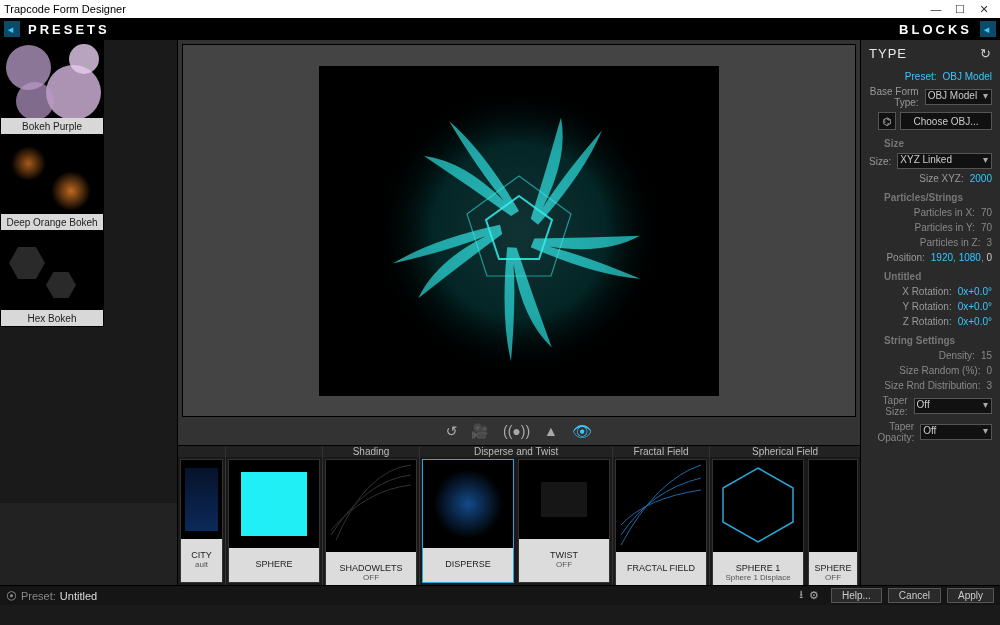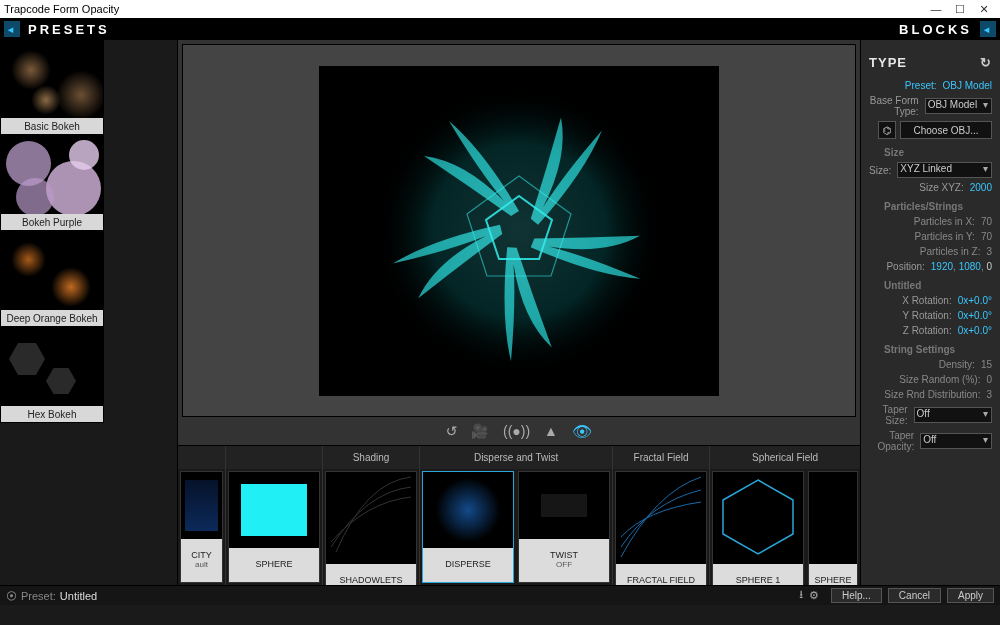--- a/index.html
+++ b/index.html
@@ -29,86 +29,76 @@
   
   .center { flex: 1; background: #333; display: flex; flex-direction: column; }
   .canvas-wrap { flex: 1; background: #444; display: flex; align-items: center; justify-content: center; border: 1px solid #000; margin:4px 4px 0 4px; }
   .canvas { width: 400px; height: 330px; background: #000; position: relative; overflow:hidden; }
   .toolbar { height: 28px; display: flex; align-items: center; justify-content: center; gap: 14px; color: #aaa; background:#333; }
   .toolbar .ico { font-size: 14px; cursor: pointer; }
   .toolbar .eye { color: #39c6ff; font-size:16px; }
   
   
   .typepanel { width: 235px; background: #2a2a2a; border-left: 1px solid #000; padding: 6px 8px; overflow:hidden; }
-  .typepanel .title { display:flex; align-items:center; font-size: 13px; color: #e6e6e6; font-weight: bold; letter-spacing: 1px; margin-bottom: 10px; margin-top: 9px; }
+  .typepanel .title { display:flex; align-items:center; font-size: 13px; color: #e6e6e6; font-weight: normal; letter-spacing: 1px; margin-bottom: 10px; }
   .typepanel .title .refresh { margin-left:auto; color:#ccc; font-size:13px; }
   .row { display: flex; align-items: center; justify-content: flex-end; margin-bottom: 4px; font-size: 10px; }
   .row .rlabel { color: #999; margin-right: 6px; text-align:right; }
   .row .link { color: #39c6ff; }
   .row .val { color: #39c6ff; }
   .row .dim { color:#888; }
   .row select, .row .dropdown { background: #111; color: #ccc; border: 1px solid #555; font-size: 10px; height: 16px; width: 100px; padding:0 2px; position:relative;}
   .row .dropdown::after{content:"▾"; position:absolute; right:3px; color:#aaa;}
   .row button.choose { background:#111; color:#ccc; border:1px solid #555; font-size:10px; height:18px; width:92px;}
   .objicon{ width:18px; height:18px; border:1px solid #555; background:#111; display:flex; align-items:center; justify-content:center; margin-right:4px;}
   .section-label { color: #777; font-size: 10px; margin: 8px 0 4px 15px; font-weight:bold; }
   
   
   .blocks { height: 140px; background: #1a1a1a; border-top: 1px solid #000; display: flex; overflow: hidden; }
   .blockgroup { border-right: 1px solid #333; display:flex; flex-direction:column; }
-  .blockgroup .ghead { font-size: 10px; color: #bbb; text-align: center; padding: 6px 0; background:#222; }
+  .blockgroup .ghead { font-size: 10px; color: #bbb; text-align: center; padding: 0 0; background:#222; }
   .blockrow { display:flex; flex:1; }
   .block { width: 92px; margin: 2px; display: flex; flex-direction: column; border:1px solid #333; background:#101010;}
   .block.selected { border: 1px solid #2aa5d8; }
   .block .bimg { flex:1; background:#000; position:relative; overflow:hidden;}
   .block .blabel { background:#dcdcdc; color:#222; font-size:9px; text-align:center; padding:12px 0; line-height:1.1;}
   .block .blabel .sub{ display:block; color:#555; font-size:8px;}
   
   
   .footer { height: 20px; background: #151515; display: flex; align-items: center; padding: 0 6px; font-size: 11px; color:#aaa; border-top: 1px solid #000; }
   .footer .r { margin-left: auto; display:flex; gap:6px; align-items:center;}
   .footer button { background:#2a2a2a; color:#ccc; border:1px solid #555; font-size:10px; padding:1px 10px; }
   .footer .preset-lbl { color:#888; margin-left:4px; margin-right:4px;}
   .footer .gear { margin-right: 6px;}
   .footer .save{ margin-right:6px;}
   .footer .back{ color:#888;}
 </style>
 </head>
 <body>
 
 <div class="titlebar">
-  <span>Trapcode Form Opacity</span>
+  <span>Trapcode Form Designer</span>
   <span class="spacer"></span>
   <span class="winbtn">—</span>
   <span class="winbtn">☐</span>
   <span class="winbtn">✕</span>
 </div>
 
 <div class="header">
   <div class="chev">◂</div>
   <div class="hlabel">PRESETS</div>
   <div class="spacer"></div>
   <div class="hlabel">BLOCKS</div>
   <div class="chev">◂</div>
 </div>
 
 <div class="main">
 
   <div class="presets">
     <div class="thumbs" style="margin-top:-1px;">
-      <div class="thumb">
-        <div class="img">
-          <div style="position:absolute;inset:0;">
-            <div style="position:absolute;left:10px;top:10px;width:40px;height:40px;border-radius:50%;background:radial-gradient(circle,#7a5a3a,transparent 70%);"></div>
-            <div style="position:absolute;left:55px;top:30px;width:50px;height:50px;border-radius:50%;background:radial-gradient(circle,#6b4f34,transparent 70%);"></div>
-            <div style="position:absolute;left:30px;top:45px;width:30px;height:30px;border-radius:50%;background:radial-gradient(circle,#8a6a44,transparent 70%);"></div>
-          </div>
-        </div>
-        <div class="lbl">Basic Bokeh</div>
-      </div>
       <div class="thumb">
         <div class="img">
           <div style="position:absolute;inset:0;">
             <div style="position:absolute;left:5px;top:5px;width:45px;height:45px;border-radius:50%;background:#c8a8d8;opacity:.7;"></div>
             <div style="position:absolute;left:45px;top:25px;width:55px;height:55px;border-radius:50%;background:#d8b8e0;opacity:.8;"></div>
             <div style="position:absolute;left:15px;top:42px;width:38px;height:38px;border-radius:50%;background:#b898c8;opacity:.7;"></div>
             <div style="position:absolute;left:68px;top:4px;width:30px;height:30px;border-radius:50%;background:#e6cdee;opacity:.8;"></div>
           </div>
         </div>
         <div class="lbl">Bokeh Purple</div>

